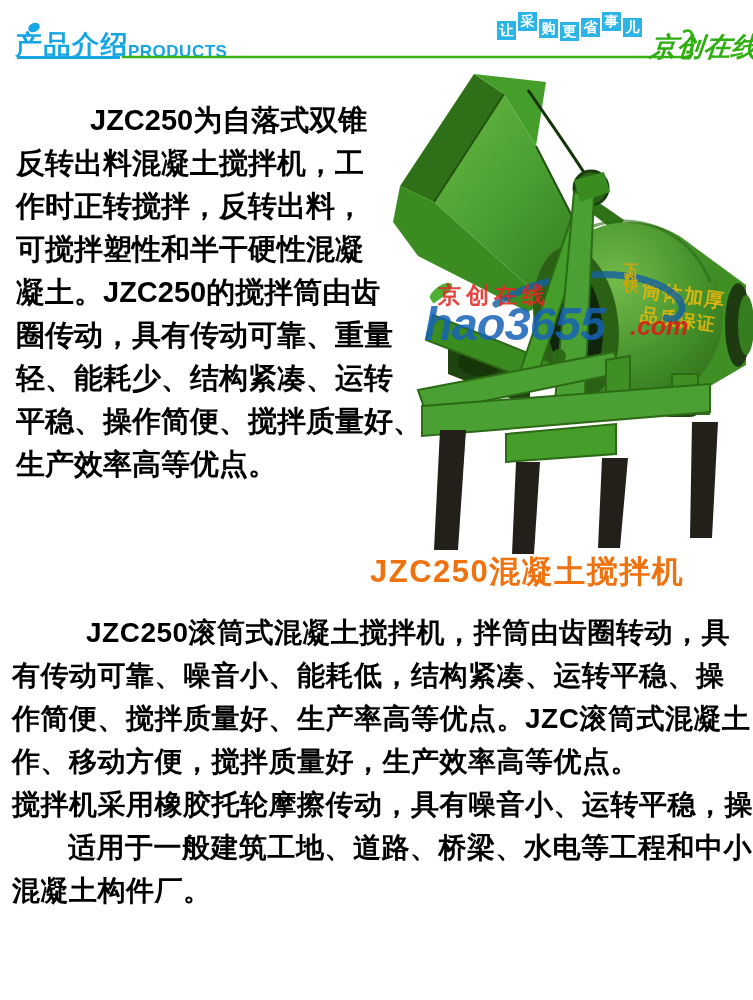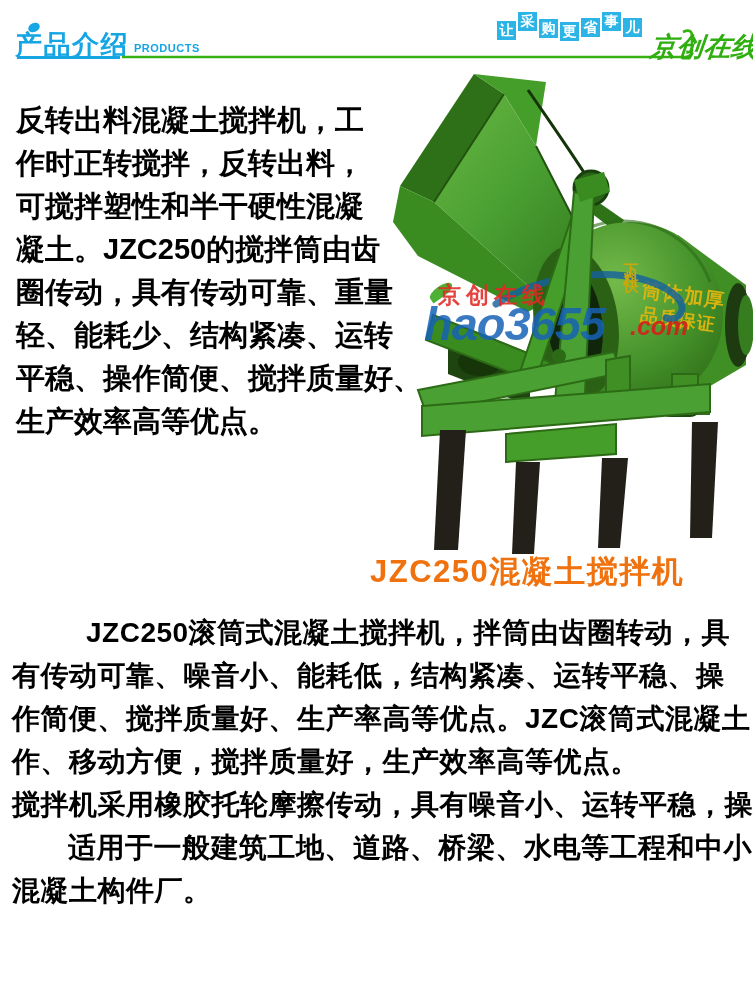--- a/index.html
+++ b/index.html
@@ -6,21 +6,21 @@
   #page{
     position:relative;width:753px;height:908px;overflow:hidden;background:#fff;
     font-family:"Liberation Sans",sans-serif;
   }
   
   .hdr-dot{position:absolute;left:28px;top:23px;width:12px;height:9px;border-radius:50%;
     background:#17a7e4;transform:rotate(-25deg);}
   .hdr-title{position:absolute;left:15px;top:27px;font-size:27px;font-weight:bold;
     color:#15a5e3;letter-spacing:1.5px;white-space:nowrap;}
   .hdr-underline{position:absolute;left:17px;top:56px;width:103px;height:3px;background:#15a5e3;}
-  .hdr-sub{position:absolute;left:134px;top:42px;font-size:11px;font-weight:bold;
+  .hdr-sub{position:absolute;left:128px;top:42px;font-size:17px;font-weight:bold;
     color:#15a5e3;letter-spacing:.5px;}
   .hdr-line{position:absolute;left:120px;top:24px;}
   .slogan{position:absolute;left:497px;top:12px;white-space:nowrap;}
   .slogan span{display:inline-block;width:19px;height:19px;margin-right:2px;background:#2cb4e6;
     color:#fff;font-size:14px;font-weight:bold;text-align:center;line-height:19px;}
   .slogan span:nth-child(1){transform:translateY(9px);}
   .slogan span:nth-child(2){transform:translateY(0);}
   .slogan span:nth-child(3){transform:translateY(7px);}
   .slogan span:nth-child(4){transform:translateY(10px);}
   .slogan span:nth-child(5){transform:translateY(6px);}
@@ -69,20 +69,21 @@
     <svg class="hdr-line" width="580" height="38" viewBox="0 0 580 38">
       <path d="M2,33 L565,33 Q572,33 572,26 L572,12 Q572,4 563,8" fill="none" stroke="#36b212" stroke-width="2.6"></path>
     </svg>
     <div class="slogan">
       <span>让</span><span>采</span><span>购</span><span>更</span><span>省</span><span>事</span><span>儿</span>
     </div>
     <div class="brand">京创在线</div>
   </div>
 
   <div class="intro">
+    <div class="ln indent">JZC250为自落式双锥</div>
     <div class="ln">反转出料混凝土搅拌机，工</div>
     <div class="ln">作时正转搅拌，反转出料，</div>
     <div class="ln">可搅拌塑性和半干硬性混凝</div>
     <div class="ln">凝土。JZC250的搅拌筒由齿</div>
     <div class="ln">圈传动，具有传动可靠、重量</div>
     <div class="ln">轻、能耗少、结构紧凑、运转</div>
     <div class="ln">平稳、操作简便、搅拌质量好、</div>
     <div class="ln">生产效率高等优点。</div>
   </div>
 

